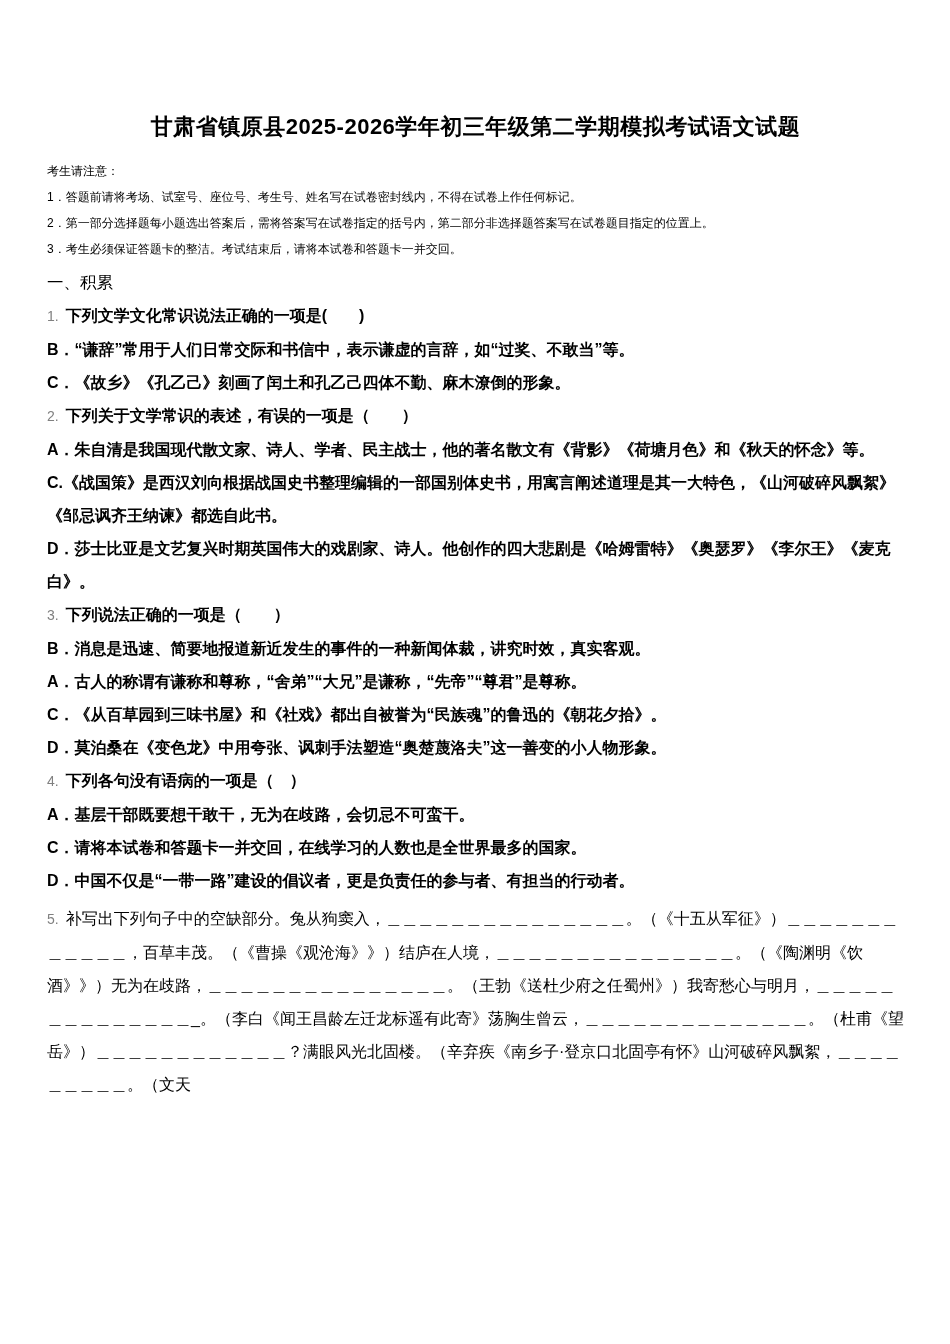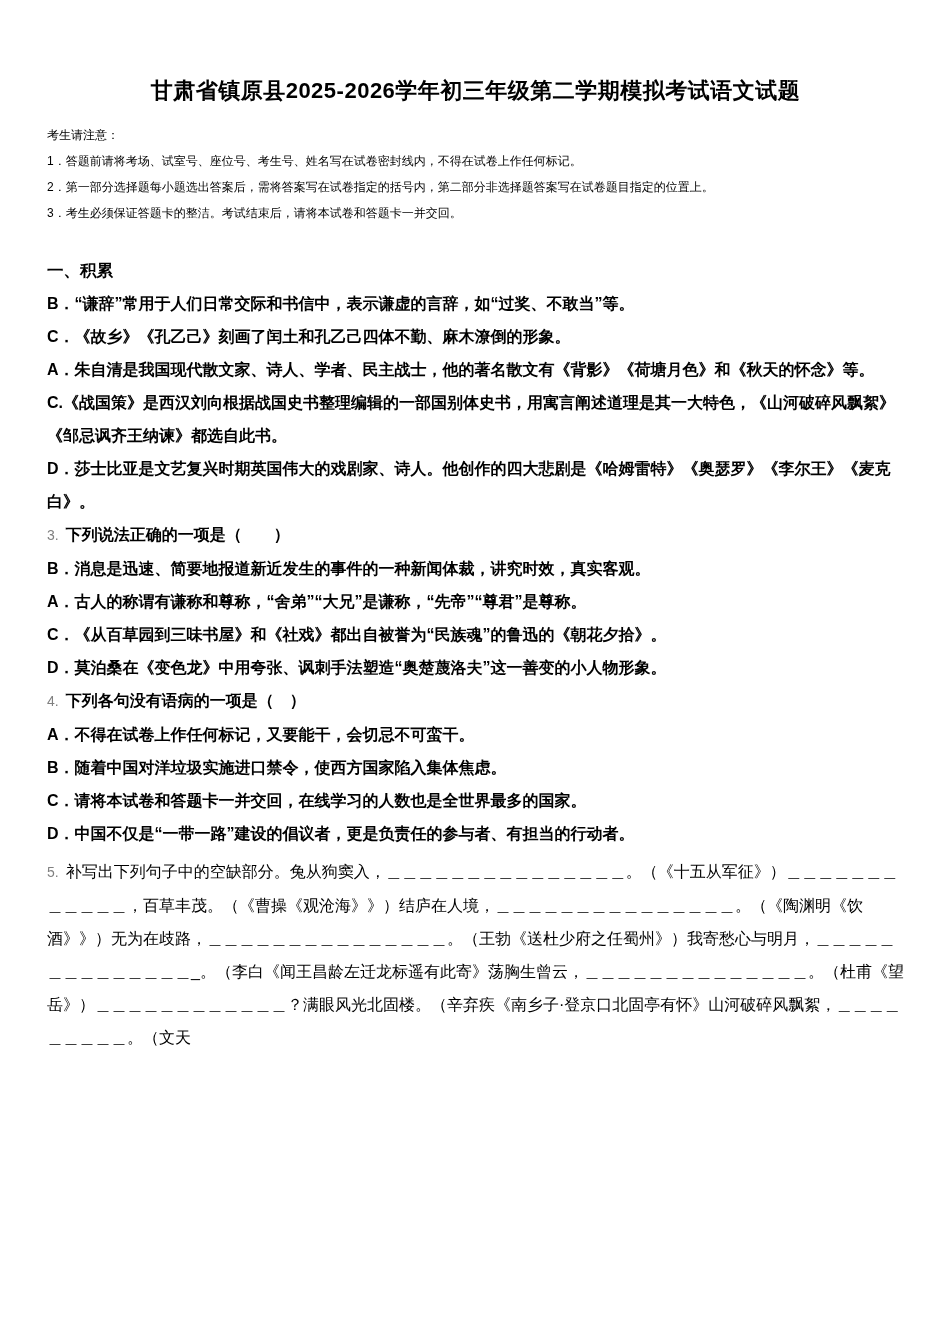--- a/index.html
+++ b/index.html
@@ -8,40 +8,40 @@
     width: 950px;
     height: 1344px;
     overflow: hidden;
     color: #000000;
     font-family: "Liberation Sans", sans-serif;
   }
   .page {
     width: 950px;
     height: 1344px;
     background: #ffffff;
-    padding: 76px 46px 0 47px;
+    padding: 112px 46px 0 47px;
   }
   .doc-title {
     font-size: 22px;
     font-weight: 700;
     text-align: center;
     line-height: 30px;
     margin-bottom: 16px;
     letter-spacing: 0.5px;
   }
   .notice p {
     font-size: 12px;
     font-weight: 400;
     line-height: 26px;
     word-break: break-all;
   }
   .section-heading {
     font-size: 16.5px;
-    font-weight: 700;
-    margin-top: 28px;
+    font-weight: 400;
+    margin-top: 4px;
     line-height: 33px;
   }
   .qline {
     font-size: 16px;
     line-height: 33px;
     word-break: break-all;
   }
   .qnum {
     color: #808080;
     font-weight: 400;
@@ -63,42 +63,43 @@
   <div class="notice">
     <p>考生请注意：</p>
     <p>1．答题前请将考场、试室号、座位号、考生号、姓名写在试卷密封线内，不得在试卷上作任何标记。</p>
     <p>2．第一部分选择题每小题选出答案后，需将答案写在试卷指定的括号内，第二部分非选择题答案写在试卷题目指定的位置上。</p>
     <p>3．考生必须保证答题卡的整洁。考试结束后，请将本试卷和答题卡一并交回。</p>
   </div>
 
   <h2 class="section-heading">一、积累</h2>
 
   <div class="question">
+    <p class="qline"><span class="qnum">1.</span><span class="stem-text">下列文学文化常识说法正确的一项是(　　)</span></p>
     <p class="qline option">B．“谦辞”常用于人们日常交际和书信中，表示谦虚的言辞，如“过奖、不敢当”等。</p>
     <p class="qline option">C．《故乡》《孔乙己》刻画了闰土和孔乙己四体不勤、麻木潦倒的形象。</p>
   </div>
 
   <div class="question">
+    <p class="qline"><span class="qnum">2.</span><span class="stem-text">下列关于文学常识的表述，有误的一项是（　　）</span></p>
     <p class="qline option">A．朱自清是我国现代散文家、诗人、学者、民主战士，他的著名散文有《背影》《荷塘月色》和《秋天的怀念》等。</p>
     <p class="qline option">C.《战国策》是西汉刘向根据战国史书整理编辑的一部国别体史书，用寓言阐述道理是其一大特色，《山河破碎风飘絮》《邹忌讽齐王纳谏》都选自此书。</p>
     <p class="qline option">D．莎士比亚是文艺复兴时期英国伟大的戏剧家、诗人。他创作的四大悲剧是《哈姆雷特》《奥瑟罗》《李尔王》《麦克白》。</p>
   </div>
 
   <div class="question">
     <p class="qline"><span class="qnum">3.</span><span class="stem-text">下列说法正确的一项是（　　）</span></p>
     <p class="qline option">B．消息是迅速、简要地报道新近发生的事件的一种新闻体裁，讲究时效，真实客观。</p>
     <p class="qline option">A．古人的称谓有谦称和尊称，“舍弟”“大兄”是谦称，“先帝”“尊君”是尊称。</p>
     <p class="qline option">C．《从百草园到三味书屋》和《社戏》都出自被誉为“民族魂”的鲁迅的《朝花夕拾》。</p>
     <p class="qline option">D．莫泊桑在《变色龙》中用夸张、讽刺手法塑造“奥楚蔑洛夫”这一善变的小人物形象。</p>
   </div>
 
   <div class="question">
     <p class="qline"><span class="qnum">4.</span><span class="stem-text">下列各句没有语病的一项是（　）</span></p>
-    <p class="qline option">A．不得在试卷上作任何标记，又要能干，会切忌不可蛮干。</p>
-    <p class="qline option">B．随着中国对洋垃圾实施进口禁令，使西方国家陷入集体焦虑。</p>
+    <p class="qline option">A．基层干部既要想干敢干，无为在歧路，会切忌不可蛮干。</p>
     <p class="qline option">C．请将本试卷和答题卡一并交回，在线学习的人数也是全世界最多的国家。</p>
     <p class="qline option">D．中国不仅是“一带一路”建设的倡议者，更是负责任的参与者、有担当的行动者。</p>
   </div>
 
   <div class="question q5">
     <p class="qline"><span class="qnum">5.</span><span class="q5-text">补写出下列句子中的空缺部分。兔从狗窦入，＿＿＿＿＿＿＿＿＿＿＿＿＿＿＿。（《十五从军征》）＿＿＿＿＿＿＿＿＿＿＿＿，百草丰茂。（《曹操《观沧海》》）结庐在人境，＿＿＿＿＿＿＿＿＿＿＿＿＿＿＿。（《陶渊明《饮酒》》）无为在歧路，＿＿＿＿＿＿＿＿＿＿＿＿＿＿＿。（王勃《送杜少府之任蜀州》）我寄愁心与明月，＿＿＿＿＿＿＿＿＿＿＿＿＿＿_。（李白《闻王昌龄左迁龙标遥有此寄》荡胸生曾云，＿＿＿＿＿＿＿＿＿＿＿＿＿＿。（杜甫《望岳》）＿＿＿＿＿＿＿＿＿＿＿＿？满眼风光北固楼。（辛弃疾《南乡子·登京口北固亭有怀》山河破碎风飘絮，＿＿＿＿＿＿＿＿＿。（文天</span></p>
   </div>
 
 </div>
 

